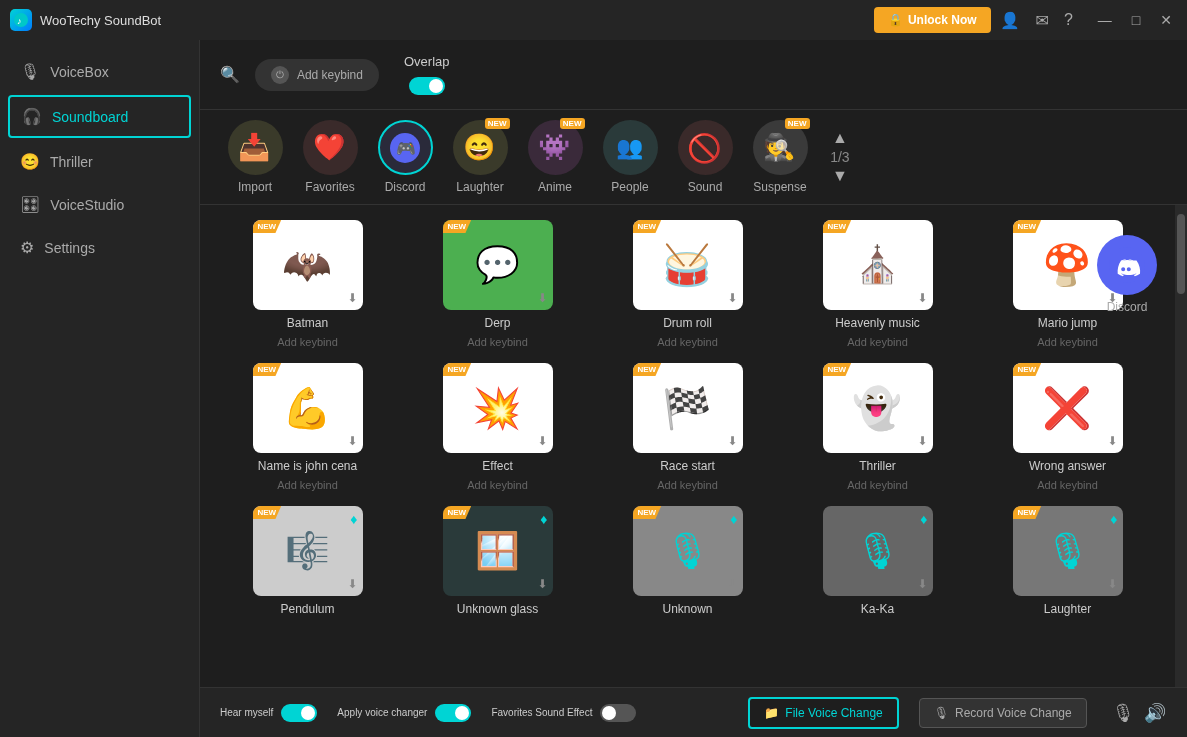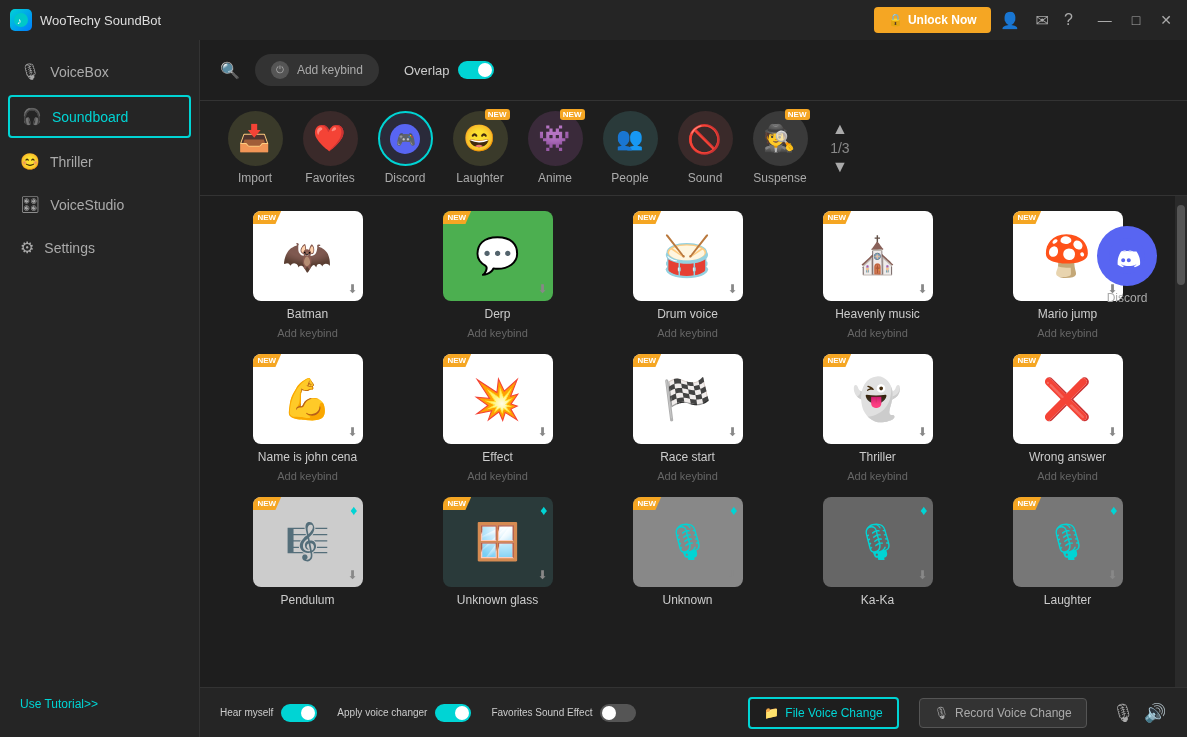--- a/index.html
+++ b/index.html
@@ -29,21 +29,21 @@
     .use-tutorial { color: #00d4d4; font-size: 12px; cursor: pointer; text-decoration: none; }
 
     
     .main { flex: 1; background: #1e1e1e; display: flex; flex-direction: column; overflow: hidden; }
 
     
     .topbar { display: flex; align-items: center; gap: 15px; padding: 14px 20px; background: #1e1e1e; border-bottom: 1px solid #333; }
     .search-icon { font-size: 16px; color: #888; cursor: pointer; }
     .keybind-btn { background: #333; color: #aaa; border: none; padding: 7px 16px; border-radius: 20px; font-size: 12px; cursor: pointer; display: flex; align-items: center; gap: 8px; }
     .keybind-btn .power-icon { width: 18px; height: 18px; background: #555; border-radius: 50%; display: flex; align-items: center; justify-content: center; font-size: 10px; }
-    .overlap-section { display: flex; align-items: center; gap: 8px; margin-left: 10px; }
+    .overlap-section { display: flex; align-items: center; gap: 8px; margin-left: 10px; flex-direction: column; }
     .overlap-label { font-size: 13px; color: #ccc; }
     .toggle { width: 36px; height: 18px; background: #00d4d4; border-radius: 9px; position: relative; cursor: pointer; }
     .toggle-thumb { width: 14px; height: 14px; background: white; border-radius: 50%; position: absolute; top: 2px; right: 2px; }
 
     
     .categories { display: flex; align-items: center; padding: 10px 20px; gap: 5px; border-bottom: 1px solid #333; overflow: visible; }
     .category-item { display: flex; flex-direction: column; align-items: center; gap: 5px; cursor: pointer; min-width: 70px; position: relative; }
     .cat-circle { width: 55px; height: 55px; border-radius: 50%; background: #333; display: flex; align-items: center; justify-content: center; font-size: 24px; position: relative; overflow: visible; }
     .cat-circle.discord-circle { border: 2px solid #00d4d4; }
     .cat-label { font-size: 12px; color: #aaa; text-align: center; }
@@ -145,23 +145,20 @@
       <span>Thriller</span>
     </div>
     <div class="sidebar-item">
       <span class="sidebar-icon">🎛</span>
       <span>VoiceStudio</span>
     </div>
     <div class="sidebar-item">
       <span class="sidebar-icon">⚙</span>
       <span>Settings</span>
     </div>
-    <div class="sidebar-bottom">
-      <a class="use-tutorial">Use Tutorial&gt;&gt;</a>
-    </div>
   </div>
 
   <div class="main">
 
     <div class="topbar">
       <span class="search-icon">🔍</span>
       <button class="keybind-btn">
         <div class="power-icon">⏻</div>
         <span>Add keybind</span>
       </button>
@@ -262,21 +259,21 @@
               <span class="sound-name">Derp</span>
               <span class="sound-keybind">Add keybind</span>
             </div>
 
             <div class="sound-item">
               <div class="sound-thumb thumb-drum">
                 <span class="sound-new-badge">NEW</span>
                 <span style="font-size:40px;">🥁</span>
                 <span class="download-icon">⬇</span>
               </div>
-              <span class="sound-name">Drum voice</span>
+              <span class="sound-name">Drum roll</span>
               <span class="sound-keybind">Add keybind</span>
             </div>
 
             <div class="sound-item">
               <div class="sound-thumb thumb-heavenly">
                 <span class="sound-new-badge">NEW</span>
                 <span style="font-size:36px;">⛪</span>
                 <span class="download-icon">⬇</span>
               </div>
               <span class="sound-name">Heavenly music</span>

